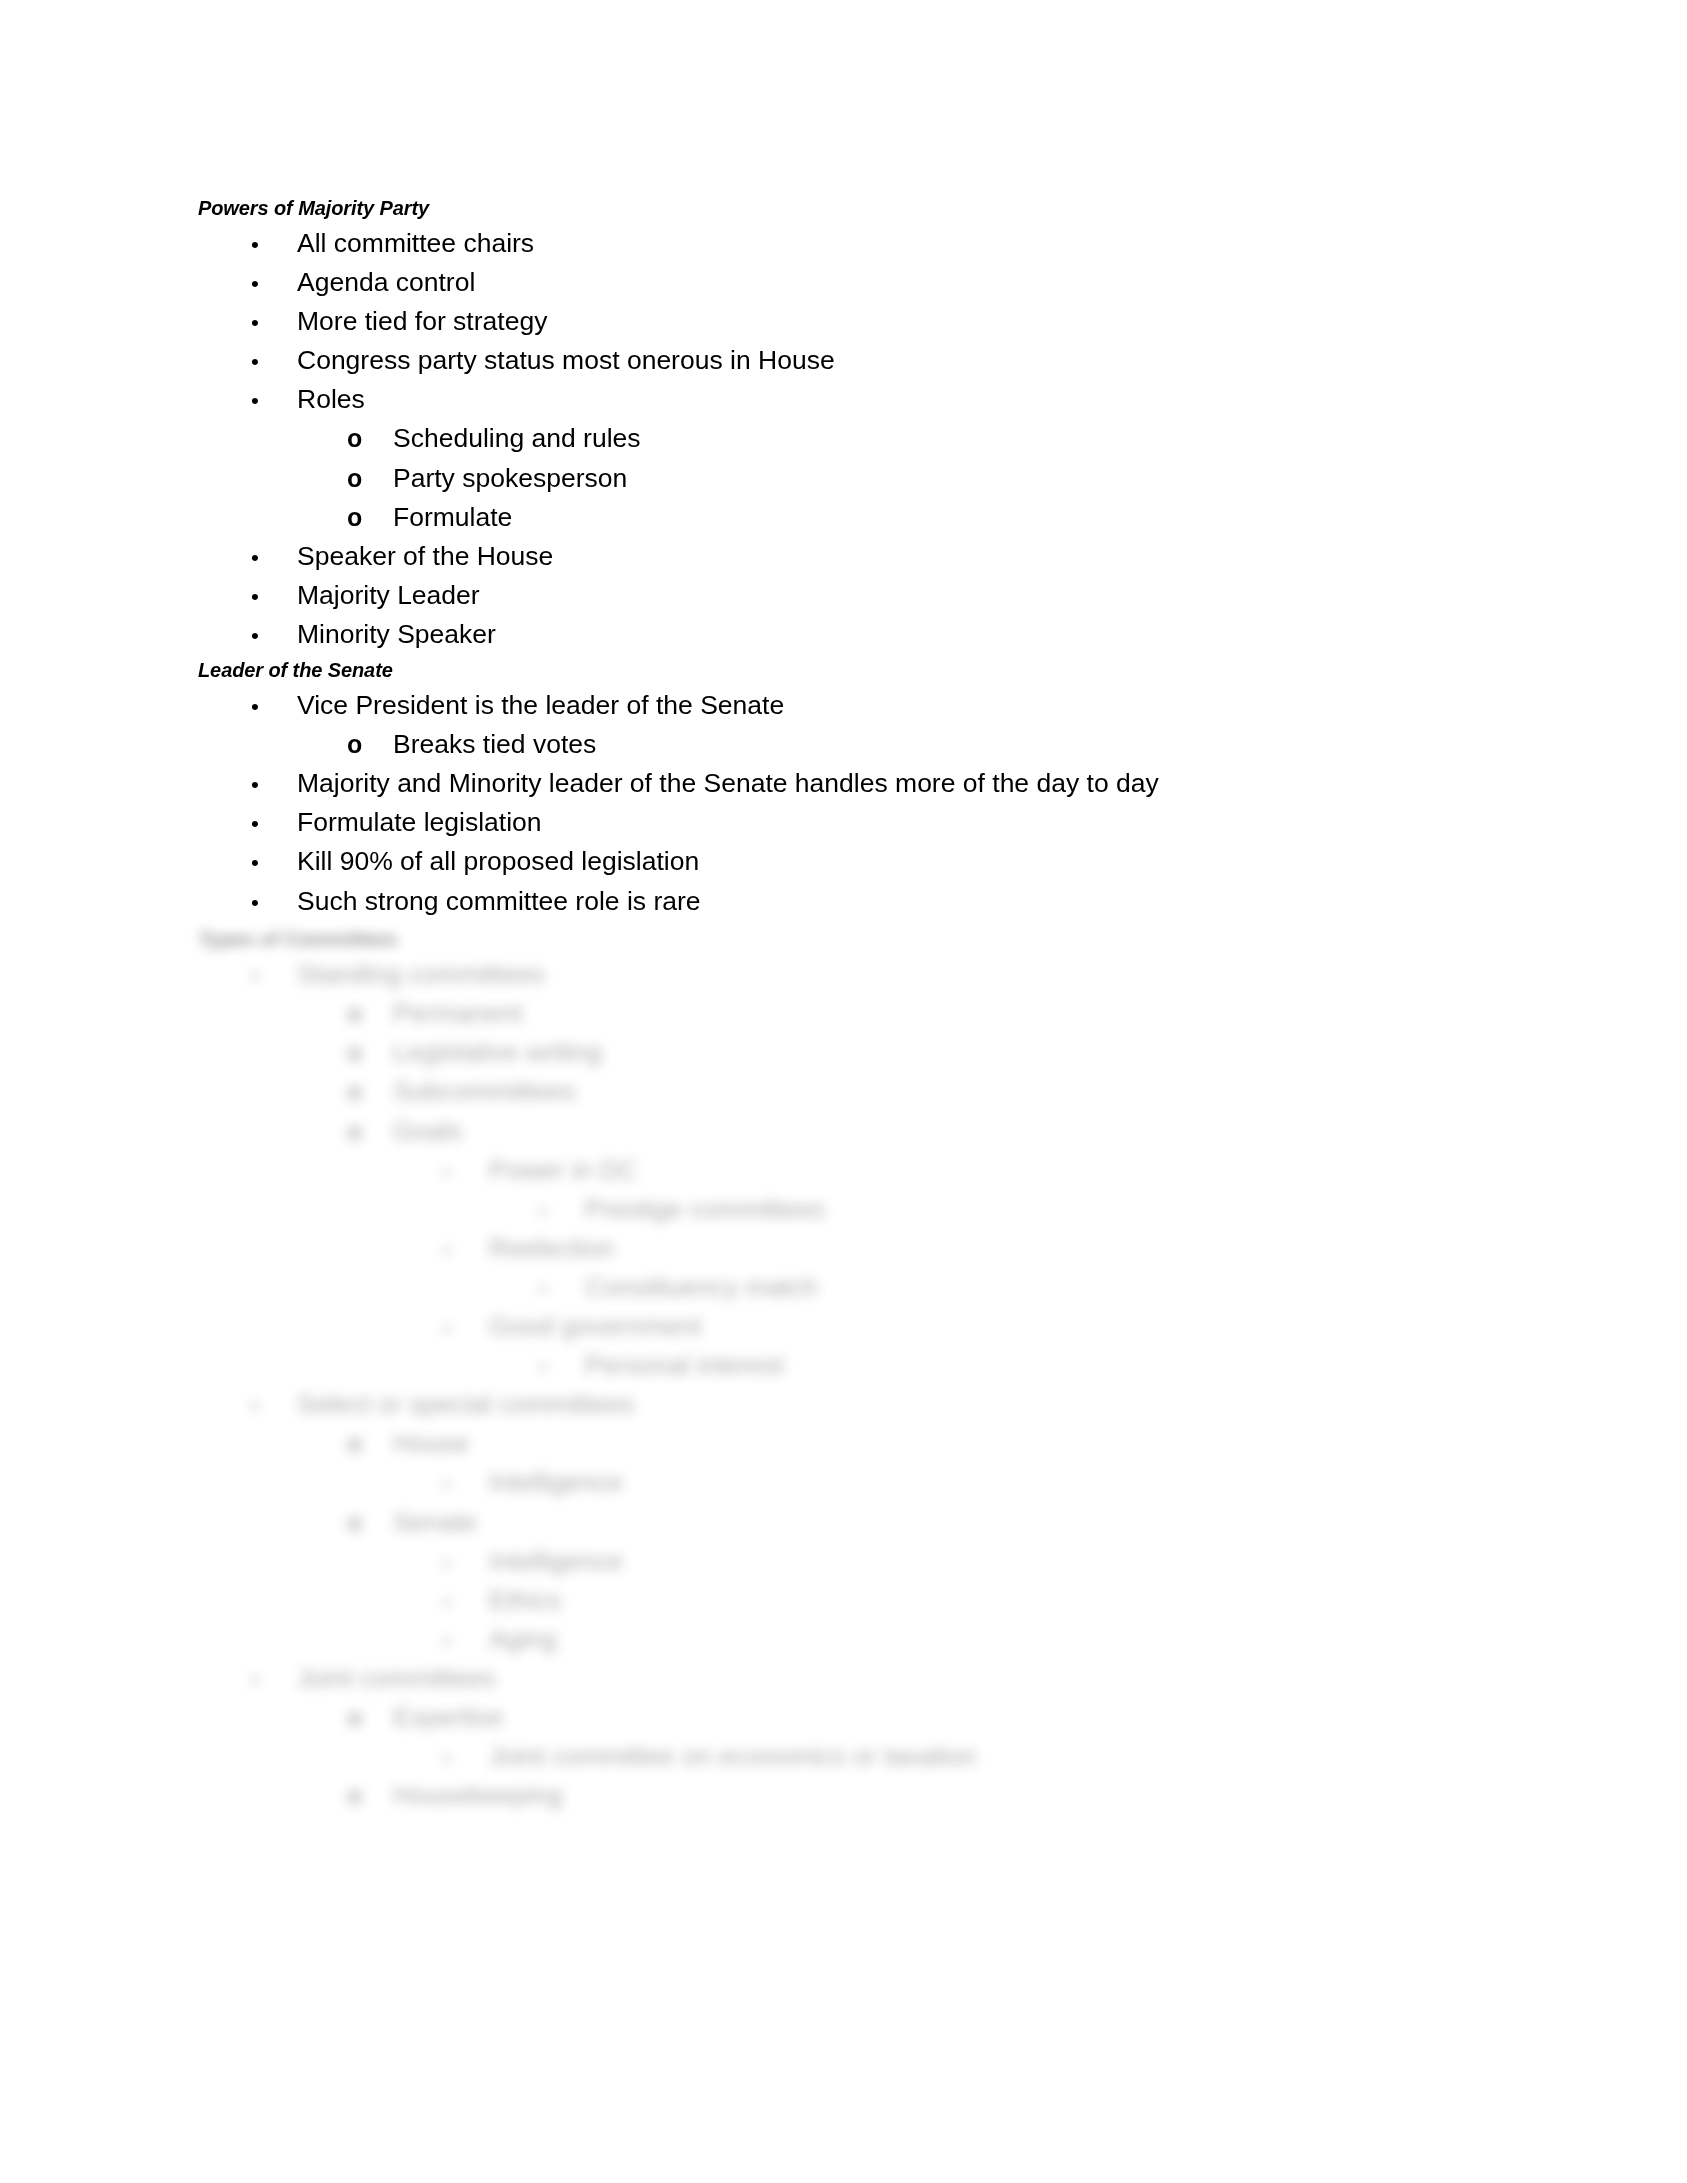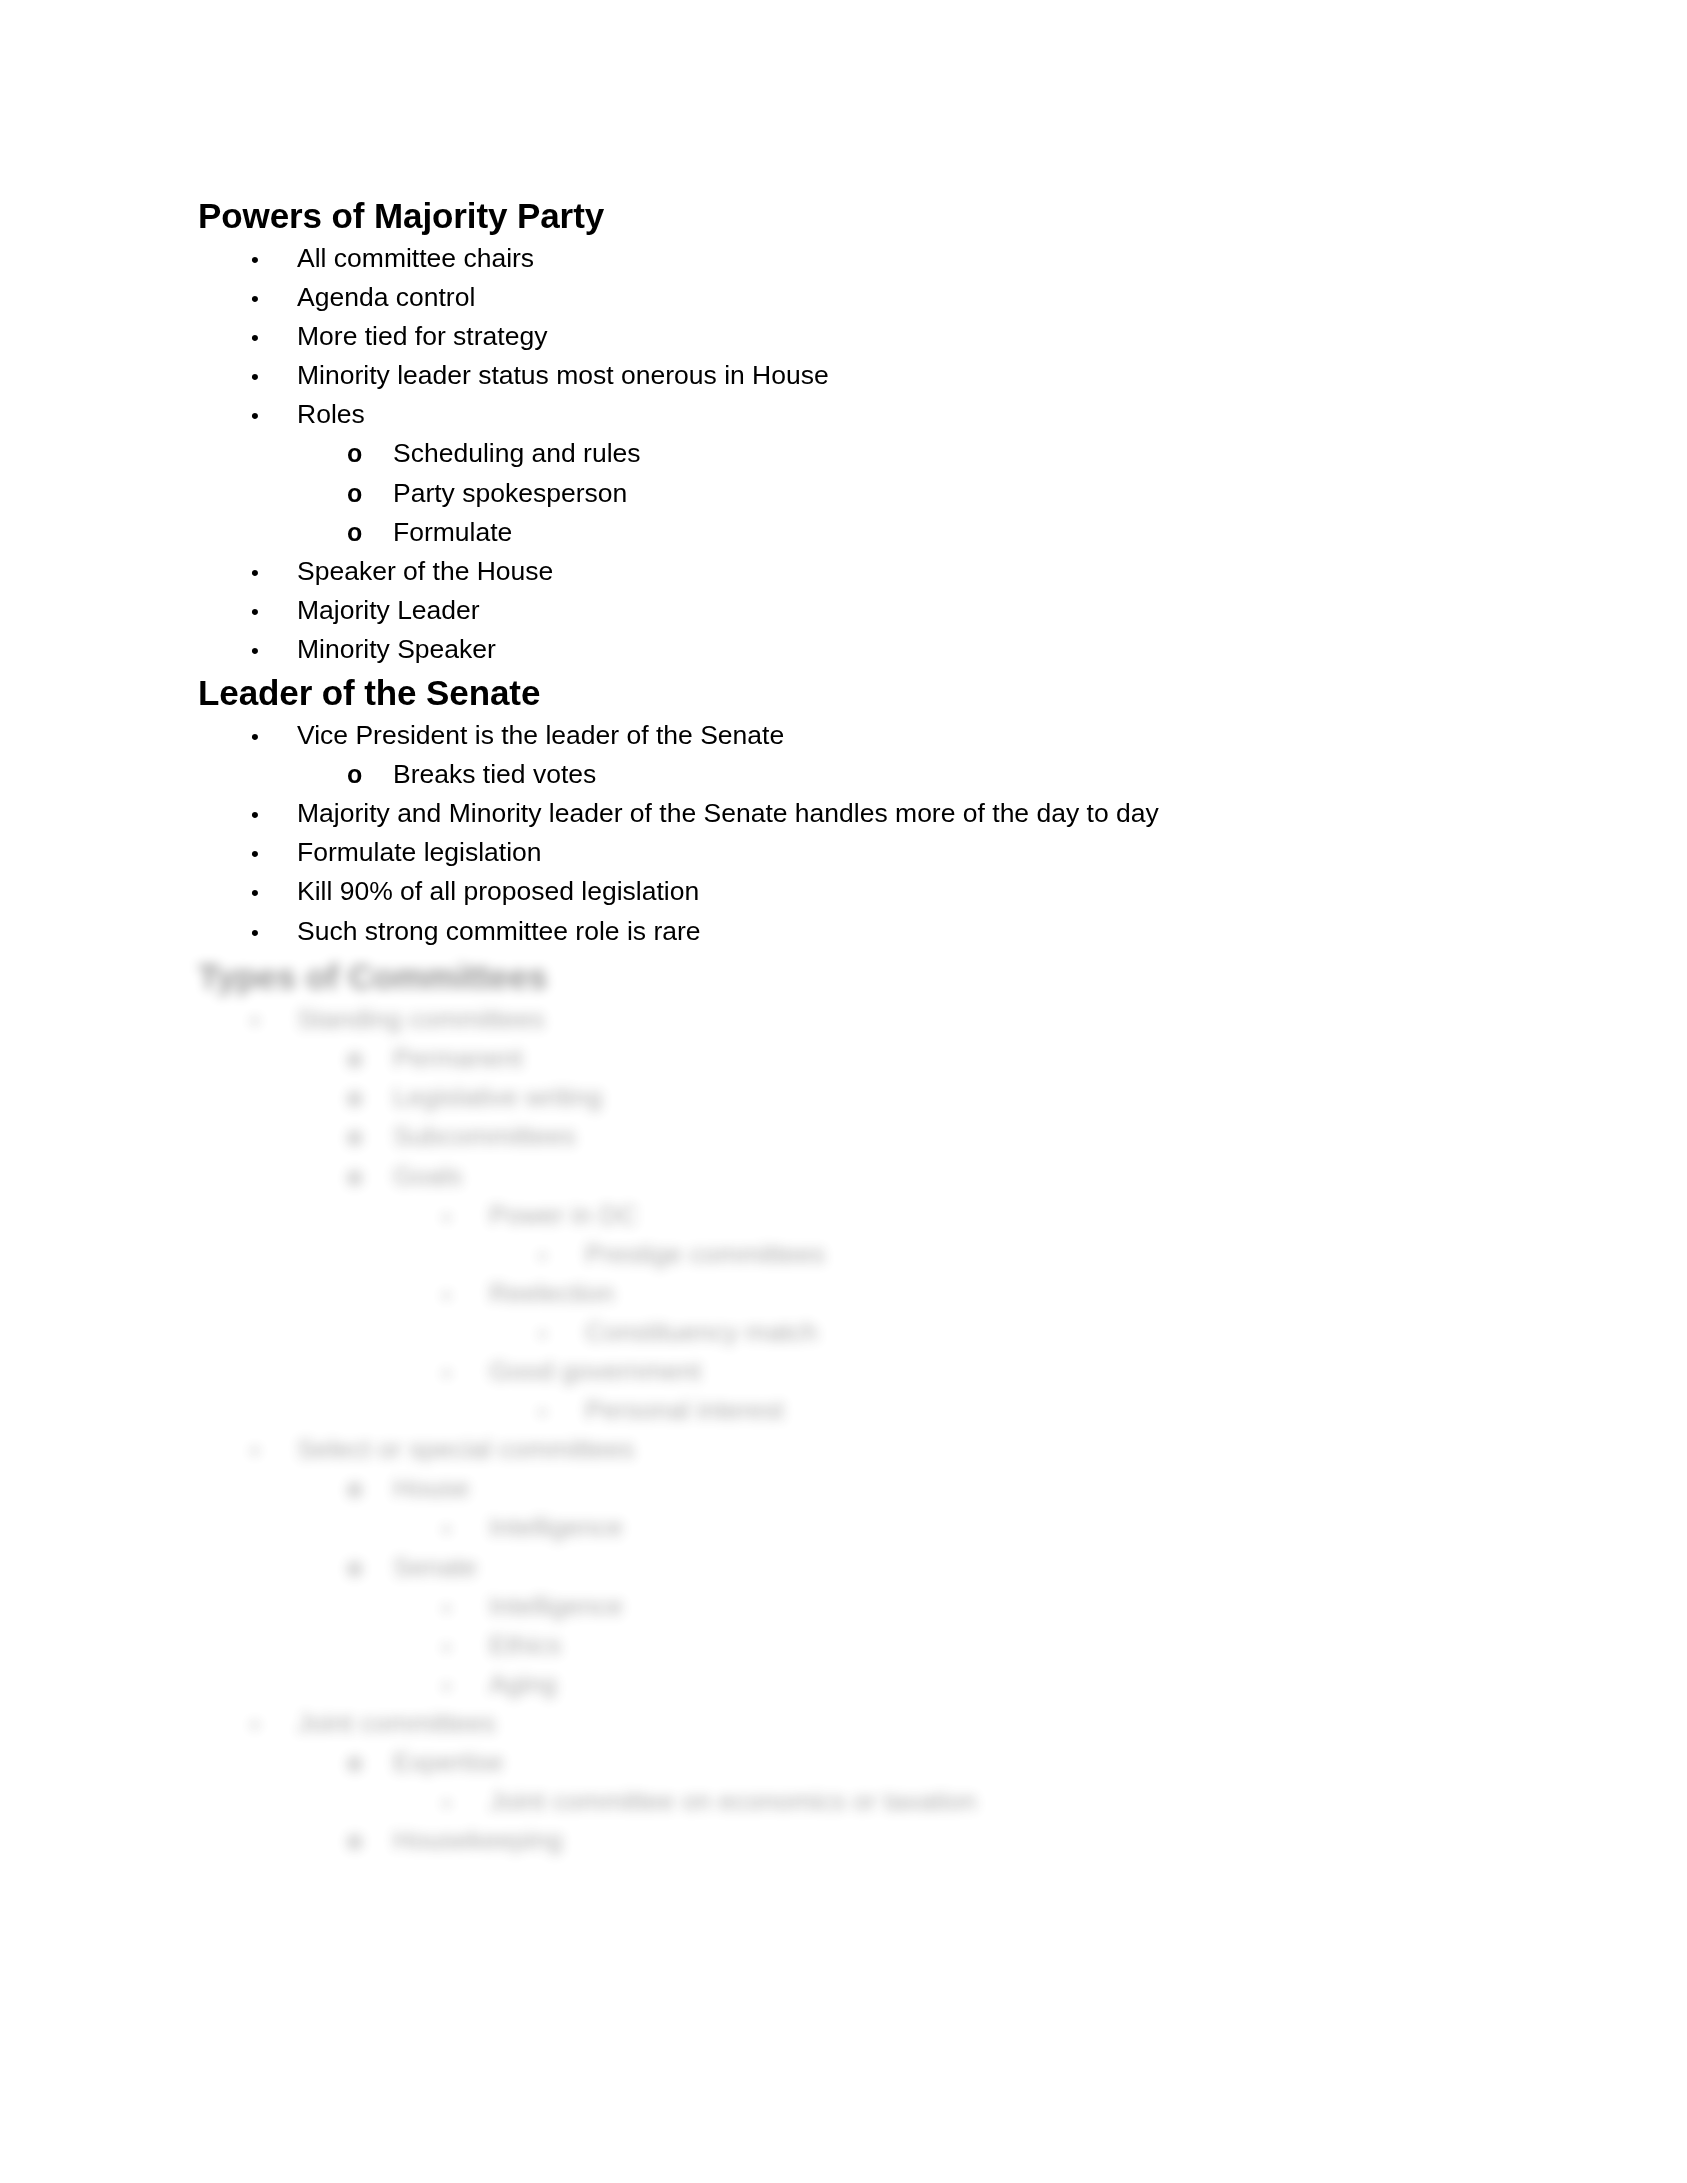--- a/index.html
+++ b/index.html
@@ -23,27 +23,28 @@
     padding: 198px 198px 0 198px;
     overflow: hidden;
   }
 
   .doc-body {
     width: 1290px;
   }
 
   
   .heading {
-    font-size: 35px;
+    font-size: 20px;
     font-weight: bold;
     line-height: 1.0;
     margin: 0 0 0 0;
     padding: 0 0 12px 0;
     letter-spacing: -0.1px;
     white-space: nowrap;
+    font-style: italic;
   }
 
   
   .row {
     display: flex;
     align-items: baseline;
     font-size: 26.5px;
     line-height: 1.0;
     padding-bottom: 12.6px;
     white-space: nowrap;
@@ -117,21 +118,21 @@
           <div class="row lvl1">
             <span class="marker">•</span>
             <span class="row-text">Agenda control</span>
           </div>
           <div class="row lvl1">
             <span class="marker">•</span>
             <span class="row-text">More tied for strategy</span>
           </div>
           <div class="row lvl1">
             <span class="marker">•</span>
-            <span class="row-text">Minority leader status most onerous in House</span>
+            <span class="row-text">Congress party status most onerous in House</span>
           </div>
         </div>
         <div class="section">
           <div class="row lvl1">
             <span class="marker">•</span>
             <span class="row-text">Roles</span>
           </div>
           <div class="row lvl2">
             <span class="marker">o</span>
             <span class="row-text">Scheduling and rules</span>

